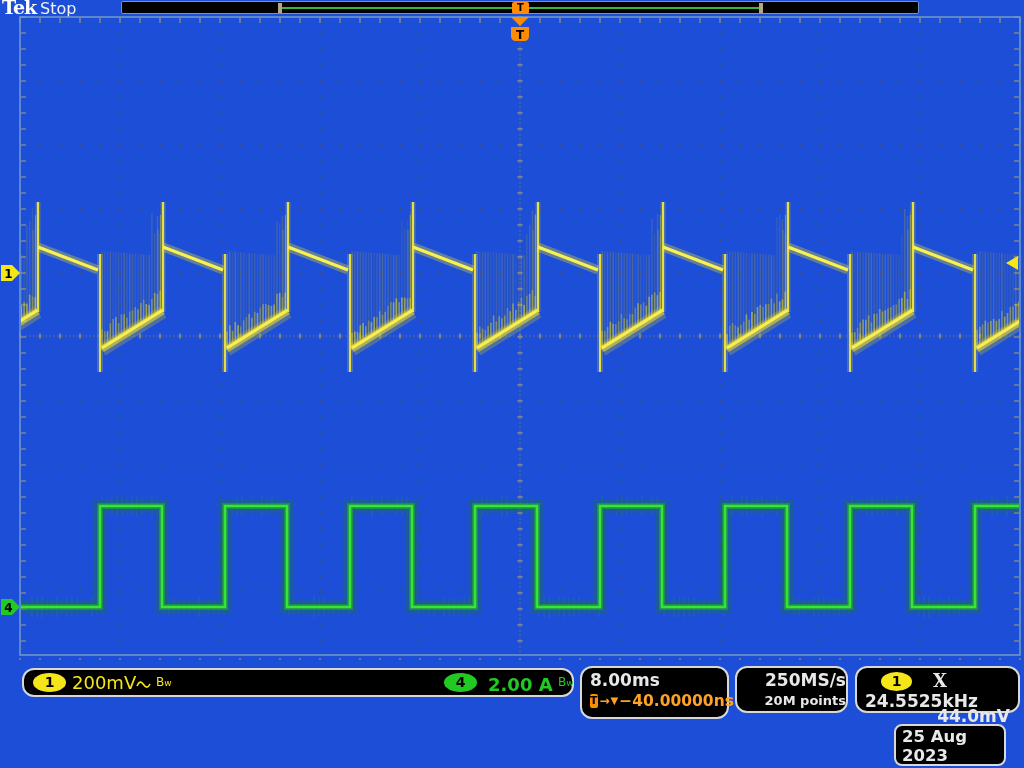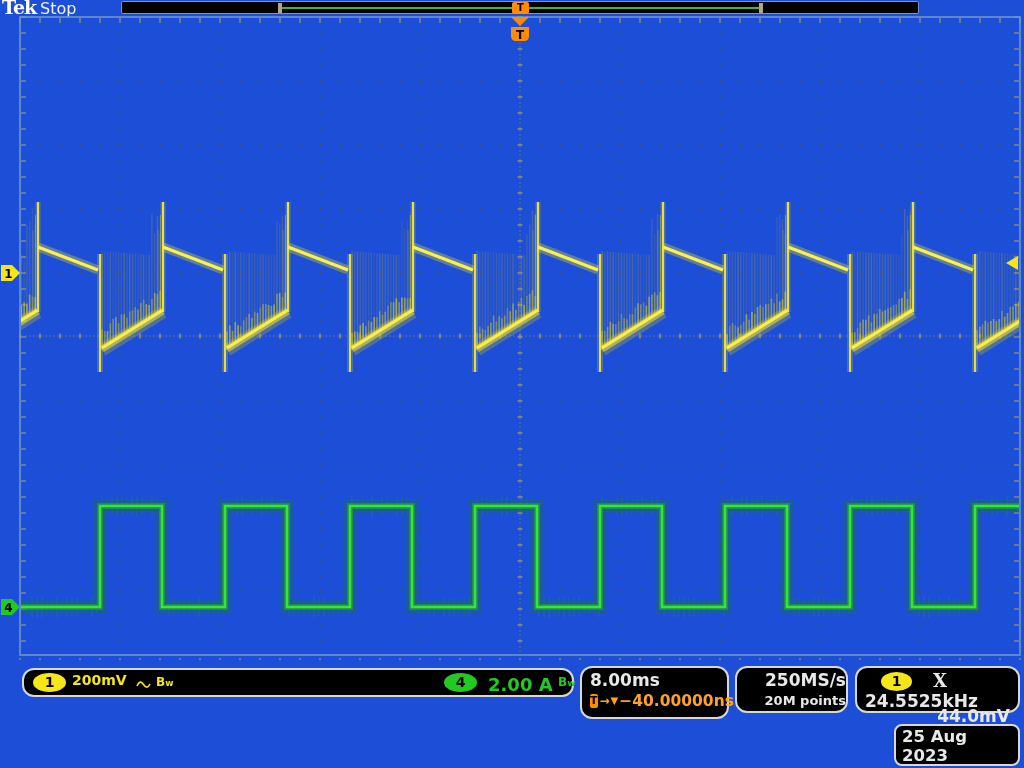--- a/index.html
+++ b/index.html
@@ -24,44 +24,44 @@
   #acq-trigger-flag{position:absolute;left:390px;top:0px;width:17px;height:12px;background:var(--orange);
     color:#000;font-size:10px;font-weight:bold;text-align:center;line-height:12px;border-radius:2px;}
   
   #scope-svg{position:absolute;left:0;top:0;}
   
   .box{position:absolute;background:#000;border:2px solid var(--boxborder);border-radius:12px;color:var(--white);}
   .badge{position:absolute;width:33px;height:19px;border-radius:50%;color:#000;
     font-size:14px;font-weight:bold;text-align:center;line-height:19px;}
   .badge.ch1{background:var(--ch1);} .badge.ch4{background:var(--ch4);}
   #ch-box{left:22px;top:668px;width:552px;height:29px;}
-  #ch1-scale{position:absolute;left:48px;top:2px;color:var(--ch1);font-size:14px;font-weight:bold;}
+  #ch1-scale{position:absolute;left:48px;top:2px;color:var(--ch1);font-size:18px;font-weight:normal;}
   #ch1-coupling{position:absolute;left:112px;top:5px;}
-  .bw{display:inline-block;font-size:9px;font-weight:bold;position:absolute;top:5px;}
+  .bw{display:inline-block;font-size:9px;font-weight:normal;position:absolute;top:5px;}
   .bw::first-letter{font-size:12px;}
   #ch1-bw{left:132px;color:var(--ch1);}
   #ch4-badge{left:420px;} #ch1-badge{left:9px;} .badge{top:3px;}
   #ch4-scale{position:absolute;left:464px;top:4px;color:var(--ch4);font-size:18px;font-weight:bold;}
   #ch4-bw{left:534px;color:var(--ch4);}
   .two-line{padding:2px 0 0 8px;}
   .two-line .l1{font-size:17px;font-weight:bold;line-height:21px;}
   .two-line .l2{font-size:13px;font-weight:bold;line-height:20px;}
   #time-box{left:580px;top:666px;width:149px;height:53px;}
   #time-box .l2{color:var(--orange-text);font-size:15.5px;display:flex;align-items:center;}
   #trig-t-icon{display:inline-block;width:14px;height:14px;background:var(--orange);color:#000;
     font-size:11px;font-weight:bold;text-align:center;line-height:14px;border-radius:2px;margin-right:1px;}
   #delay-arrow{font-size:12px;margin:0 1px;} #delay-slope{font-size:10px;margin-right:1px;}
   #rate-box{left:735px;top:666px;width:113px;height:47px;text-align:right;}
   #trig-box{left:855px;top:666px;width:165px;height:47px;}
   #trig-box .badge{left:24px;top:4px;width:31px;}
   #trig-slope{position:absolute;left:76px;top:2px;font-family:"DejaVu Serif",serif;
     font-size:18px;font-weight:bold;color:var(--white);}
   #trig-level{position:absolute;right:8px;top:2px;font-size:17px;font-weight:bold;margin-top:36px;}
   #trig-freq{position:absolute;left:8px;top:23px;font-size:17px;font-weight:bold;}
-  #date-box{left:894px;top:724px;width:126px;height:42px;border-radius:8px;padding:1px 0 0 6px;}
+  #date-box{left:894px;top:724px;width:112px;height:42px;border-radius:8px;padding:1px 0 0 6px;}
   #date-box div{font-size:16.5px;font-weight:bold;line-height:19px;}
 </style>
 </head>
 <body>
 
 <div id="screen">
 
   <span id="tek-logo">Tek</span>
   <span id="acq-status">Stop</span>
   <div id="acq-bar">

